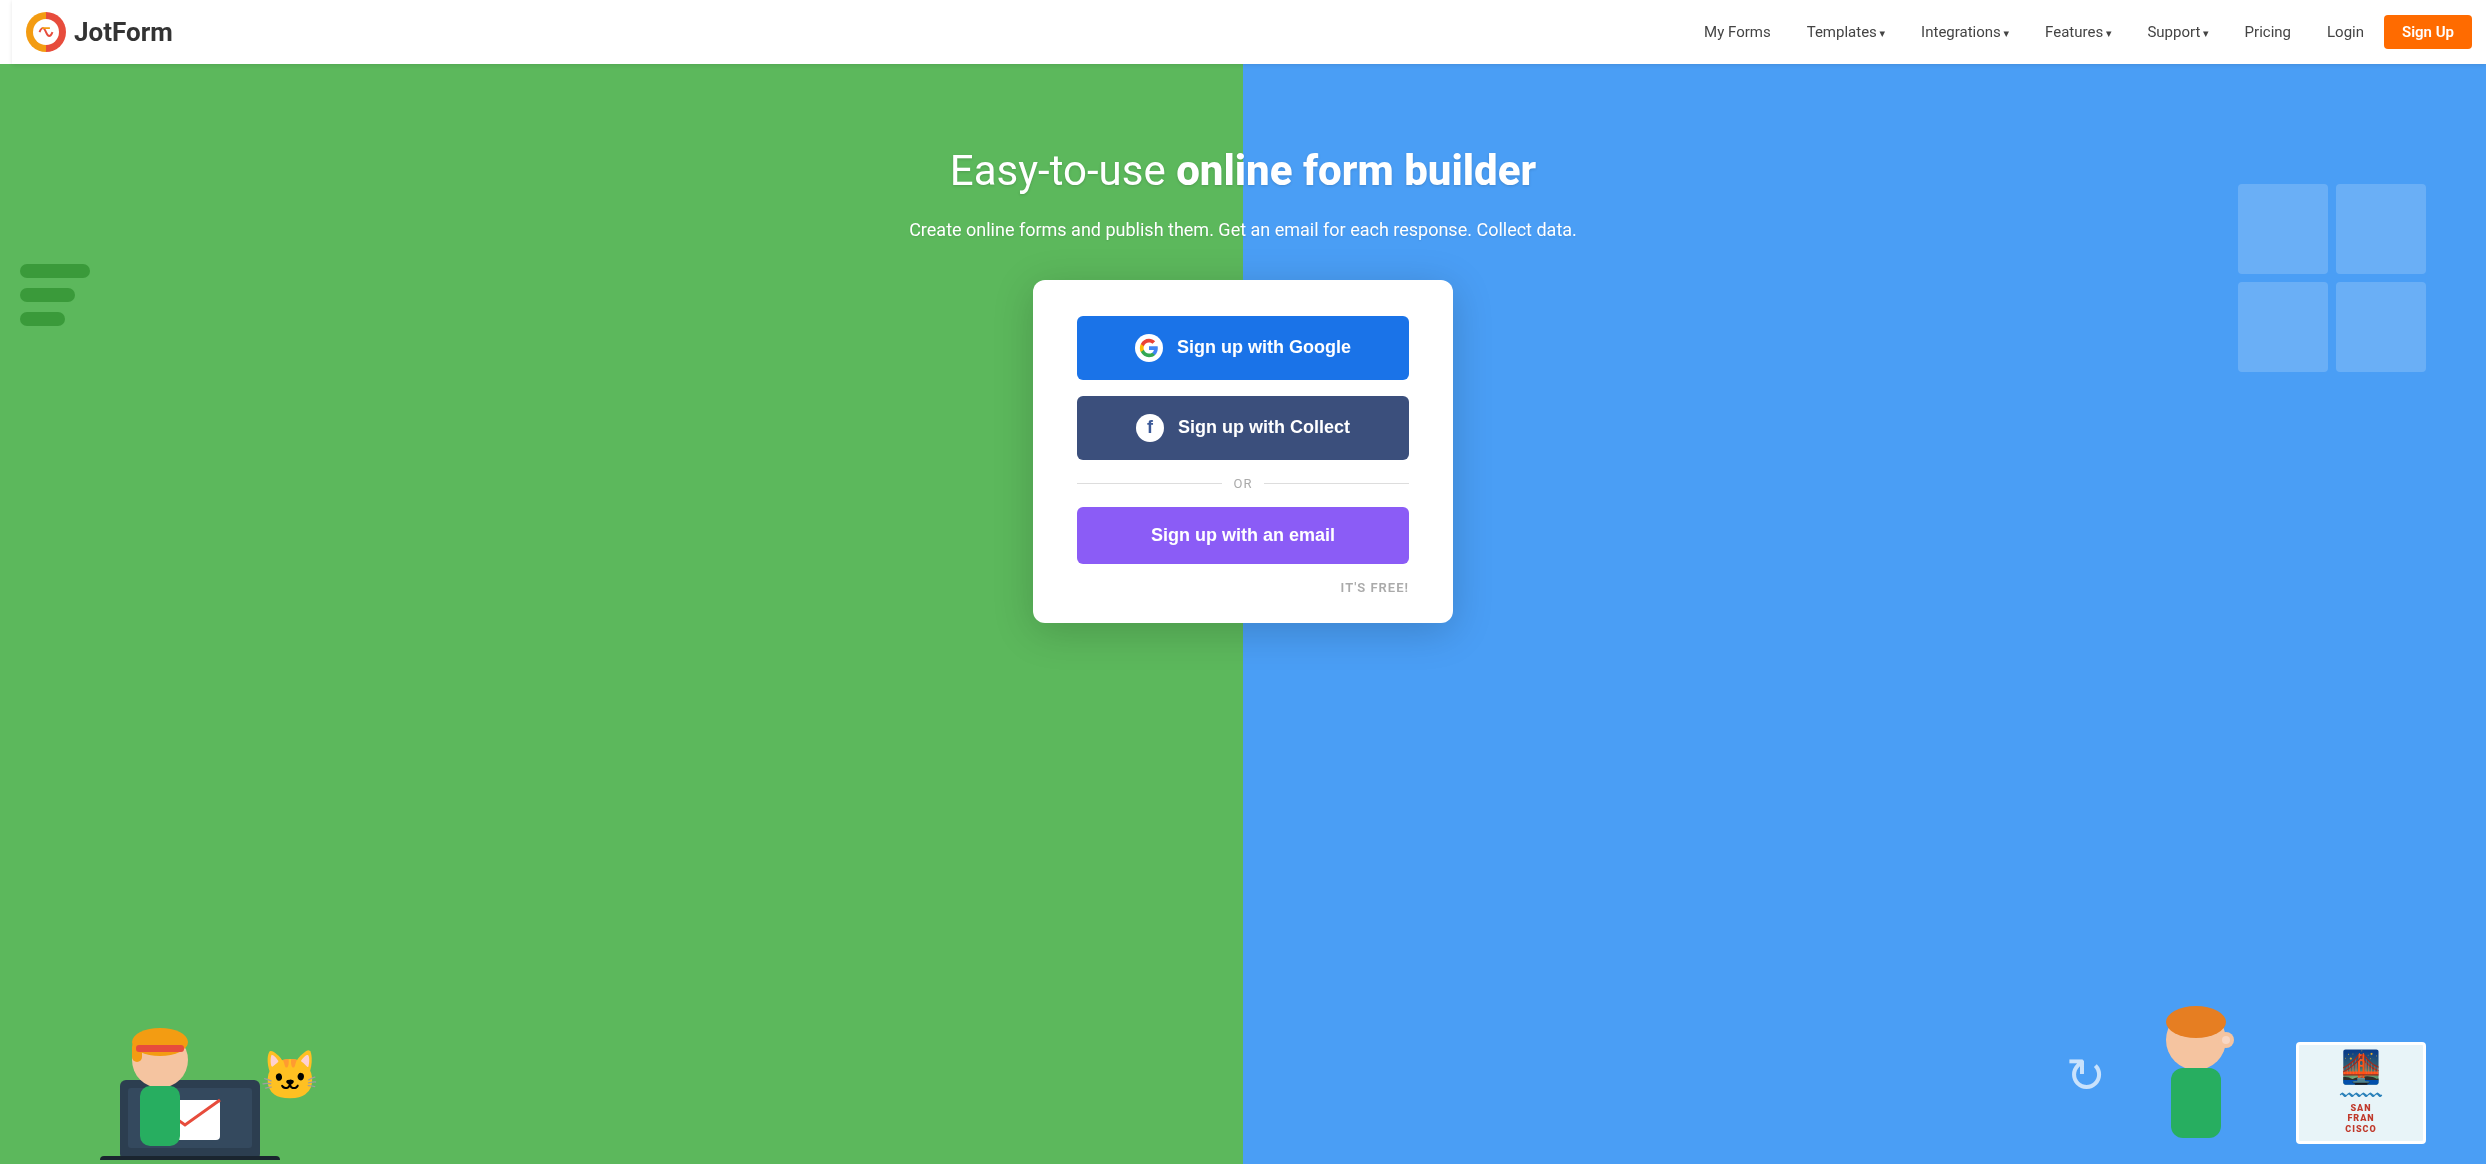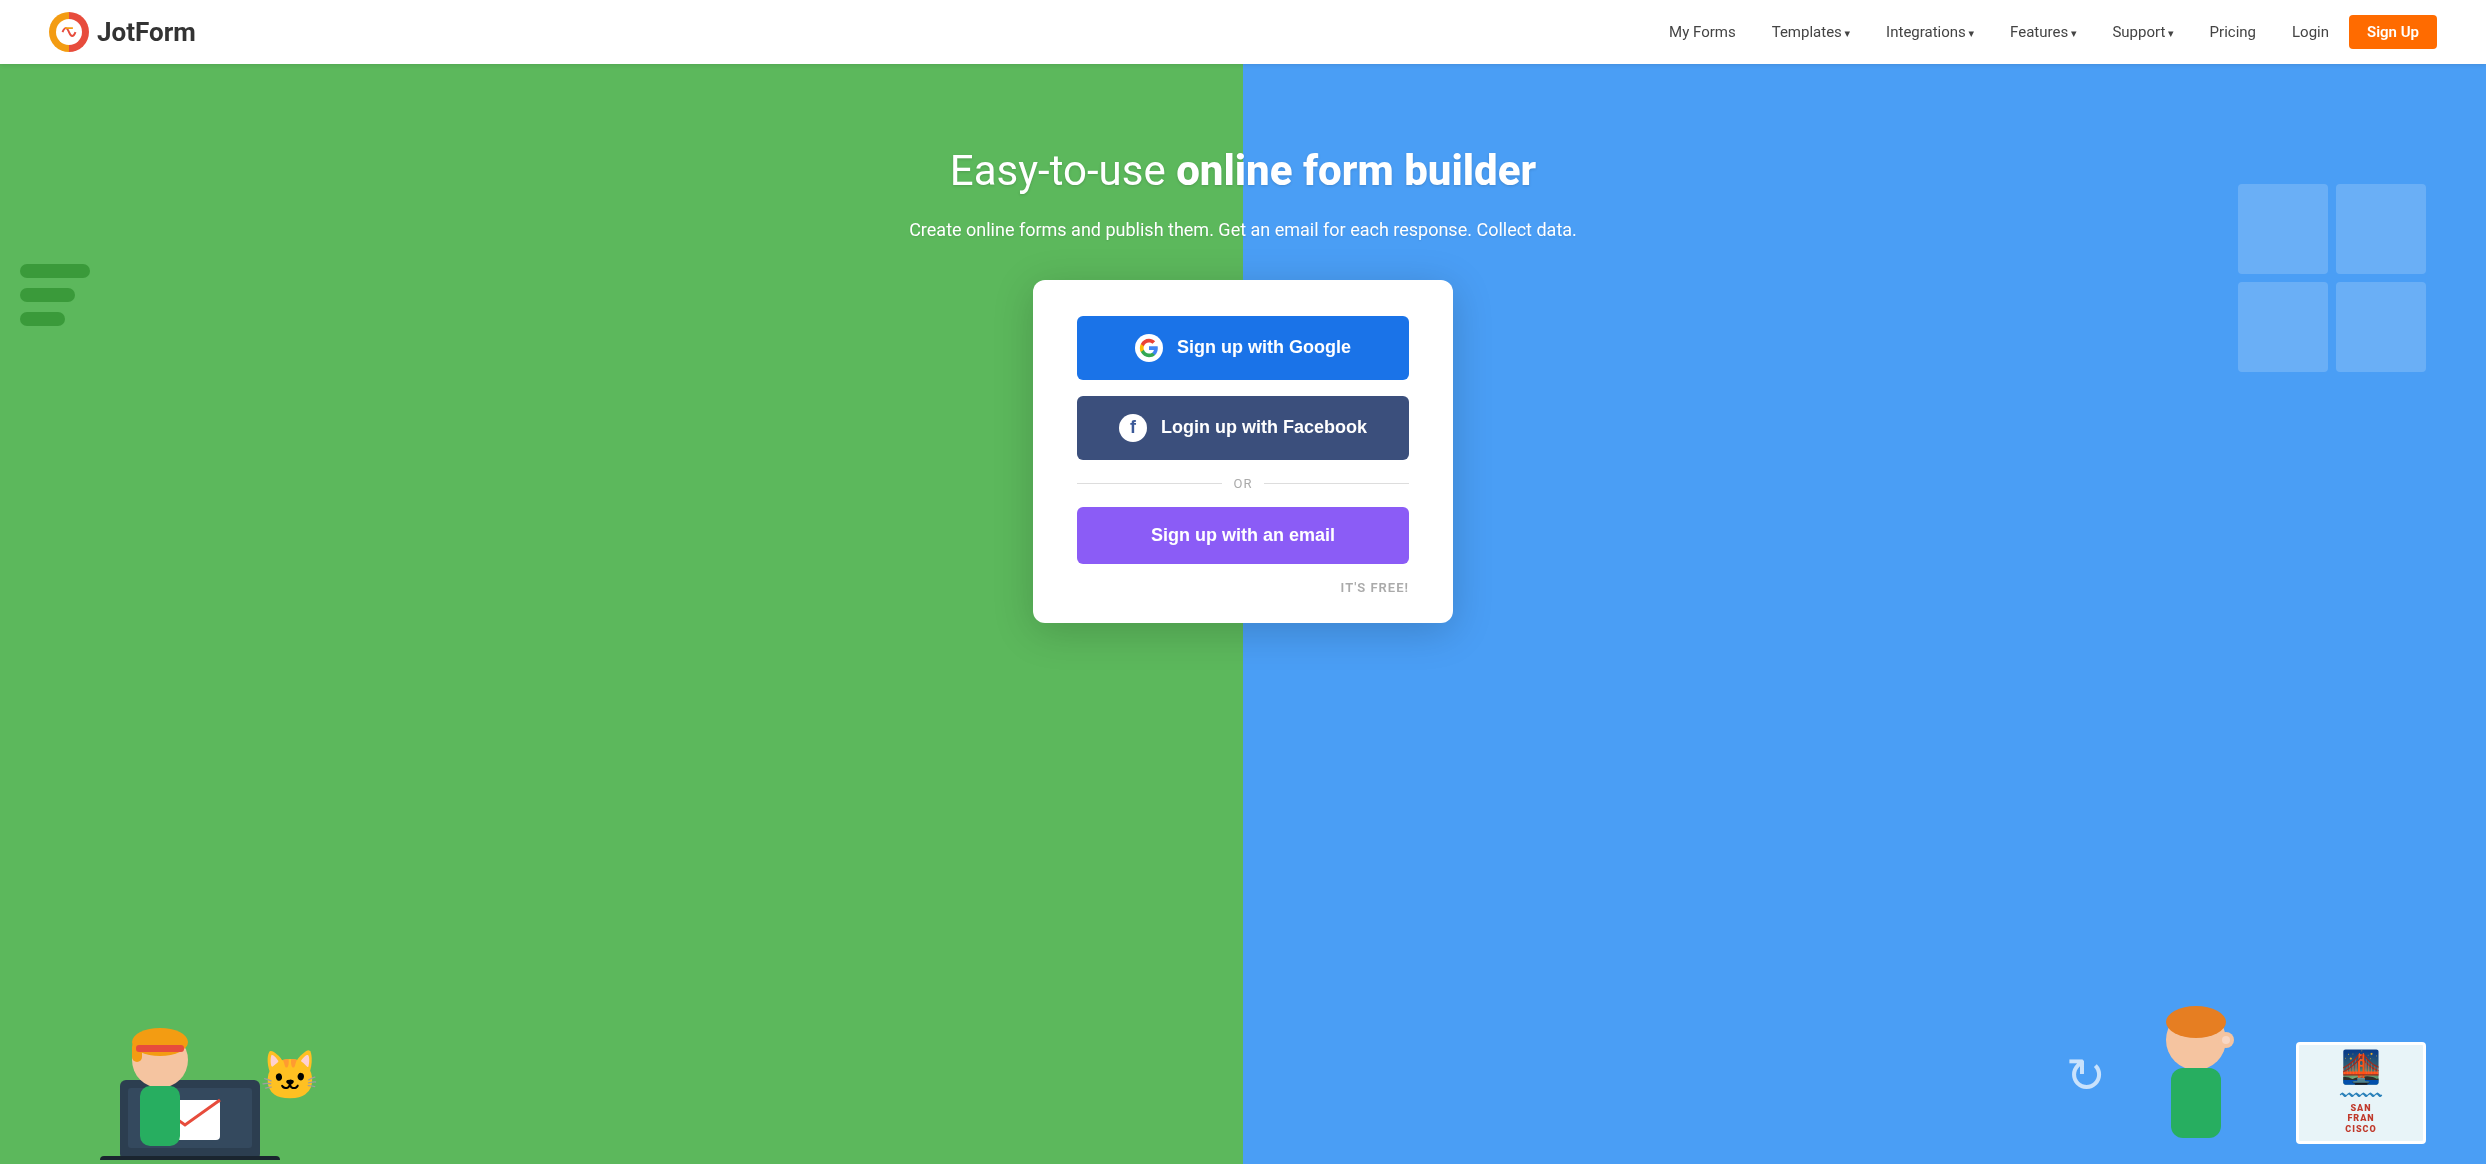--- a/index.html
+++ b/index.html
@@ -1,23 +1,23 @@
 <!DOCTYPE html>
 <html><head>
   <meta charset="utf-8">
   <style>
     * { margin: 0; padding: 0; box-sizing: border-box; }
     body { font-family: -apple-system, BlinkMacSystemFont, 'Segoe UI', Roboto, sans-serif; overflow-x: hidden; }
 
     
     nav {
-      position: fixed; top: 0; left: 0; right: 0; z-index: 100;
+      position: fixed; top: 0; left: 12px; right: 0; z-index: 100;
       display: flex; align-items: center;
       background: #fff;
-      height: 64px; padding: 0 49px;
+      height: 64px; padding: 0 14px;
       box-shadow: 0 1px 4px rgba(0,0,0,0.1);
     }
     .logo-area {
       display: flex; align-items: center; gap: 8px;
       margin-right: auto;
     }
     .logo-icon {
       width: 40px; height: 40px;
       border-radius: 50%;
       background: conic-gradient(#e74c3c 0deg 180deg, #f39c12 180deg 360deg);
@@ -272,21 +272,21 @@
             <path fill="#34A853" d="M12 23c2.97 0 5.46-.98 7.28-2.66l-3.57-2.77c-.98.66-2.23 1.06-3.71 1.06-2.86 0-5.29-1.93-6.16-4.53H2.18v2.84C3.99 20.53 7.7 23 12 23z"></path>
             <path fill="#FBBC05" d="M5.84 14.09c-.22-.66-.35-1.36-.35-2.09s.13-1.43.35-2.09V7.07H2.18C1.43 8.55 1 10.22 1 12s.43 3.45 1.18 4.93l3.66-2.84z"></path>
             <path fill="#EA4335" d="M12 5.38c1.62 0 3.06.56 4.21 1.64l3.15-3.15C17.45 2.09 14.97 1 12 1 7.7 1 3.99 3.47 2.18 7.07l3.66 2.84c.87-2.6 3.3-4.53 6.16-4.53z"></path>
           </svg>
         </span>
         <span>Sign up with Google</span>
       </button>
 
       <button class="btn-facebook">
         <span class="fb-icon">f</span>
-        <span>Login up with Facebook</span>
+        <span>Sign up with Collect</span>
       </button>
 
       <div class="or-divider">
         <span>OR</span>
       </div>
 
       <button class="btn-email">
         <span>Sign up with an email</span>
       </button>
 

